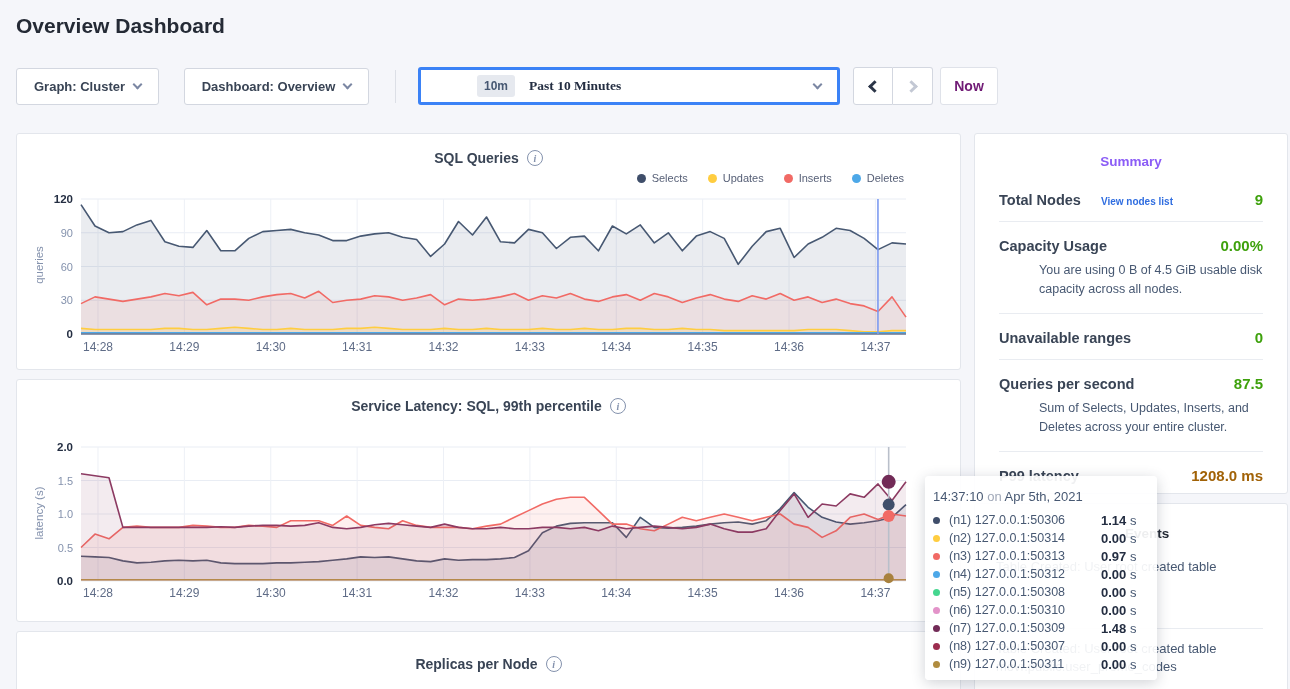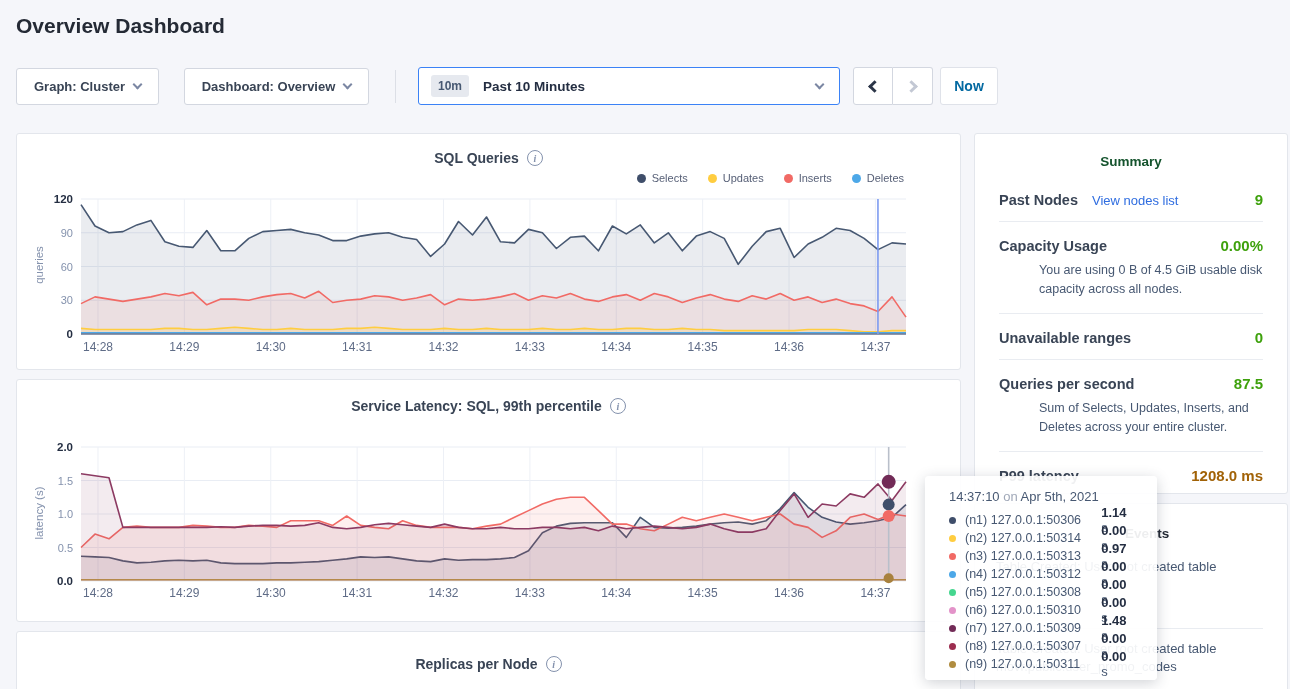--- a/index.html
+++ b/index.html
@@ -10,34 +10,34 @@
   .page-title { position:absolute; left:16px; top:14px; font-size:21px; font-weight:600; color:#242a35; }
 
   
   .toolbar-btn { position:absolute; top:68px; height:37px; background:#fff; border:1px solid #d3d7e0;
     border-radius:3px; display:flex; align-items:center; justify-content:center; gap:9px;
     font-size:13px; font-weight:bold; color:#394455; cursor:pointer; }
   .chev { width:7px; height:7px; border-right:2px solid #7b87a3; border-bottom:2px solid #7b87a3;
     transform:rotate(45deg); margin-top:-4px; }
   .tb-divider { position:absolute; left:395px; top:70px; height:33px; width:1px; background:#dcdfe6; }
   .timerange { position:absolute; left:418px; top:67px; width:422px; height:38px; background:#fff;
-    border:1px solid #3b82f6; border-radius:3px; display:flex; align-items:center; cursor:pointer; }
+    border:3px solid #3b82f6; border-radius:3px; display:flex; align-items:center; cursor:pointer;padding-left:44px; }
   .tr-badge { margin-left:12px; background:#e6e9ef; color:#475872; font-size:12px; font-weight:bold;
     padding:4px 7px; border-radius:3px; }
-  .tr-label { margin-left:14px; font-size:13.5px; font-weight:bold; color:#242e42; }
+  .tr-label { margin-left:14px; font-size:13.5px; font-weight:bold; color:#242e42;font-family:Liberation Serif, serif; }
   .tr-chev { margin-left:auto; margin-right:16px; }
   .arrows { position:absolute; left:853px; top:67px; display:flex; }
   .arrow-btn { width:40px; height:38px; background:#fff; border:1px solid #d3d7e0; display:flex;
     align-items:center; justify-content:center; cursor:pointer; }
   .arrow-btn.left { border-radius:3px 0 0 3px; }
   .arrow-btn.right { border-radius:0 3px 3px 0; border-left:none; cursor:default; }
   .chev-l { width:9px; height:9px; border-left:3px solid #2c3648; border-bottom:3px solid #2c3648; transform:rotate(45deg); margin-left:3px;}
   .chev-r { width:9px; height:9px; border-right:3px solid #c3c8d4; border-top:3px solid #c3c8d4; transform:rotate(45deg); margin-right:3px;}
   .now-btn { position:absolute; left:940px; top:67px; width:58px; height:38px; background:#fff;
-    border:1px solid #dfe2e9; border-radius:3px; color:#0369a1; font-size:14px; font-weight:bold;
+    border:1px solid #dfe2e9; border-radius:3px; color:#701a75; font-size:14px; font-weight:bold;
     display:flex; align-items:center; justify-content:center; }
 
   
   .card { position:absolute; background:#fff; border:1px solid #e3e6ec; border-radius:3px; }
   .card-sql      { left:16px; top:133px; width:945px; height:237px; }
   .card-latency  { left:16px; top:379px; width:945px; height:243px; }
   .card-replicas { left:16px; top:631px; width:945px; height:120px; }
   .card-summary  { left:974px; top:133px; width:314px; height:361px; }
   .card-events   { left:974px; top:503px; width:314px; height:240px; }
 
@@ -49,39 +49,39 @@
   .legend { position:absolute; top:38px; right:56px; display:flex; gap:20px; }
   .legend-item { display:flex; align-items:center; gap:6px; font-size:11px; color:#565f76; cursor:pointer; }
   .legend-dot { width:9px; height:9px; border-radius:50%; }
   .ylab { position:absolute; width:120px; text-align:center; font-size:11.5px; color:#8492ad;
     transform:rotate(-90deg); }
   svg text.ytick { font-family:"Liberation Sans",sans-serif; font-size:11px; fill:#8492ad; }
   svg text.ytick.bold { font-size:11.5px; font-weight:bold; fill:#242e42; }
   svg text.xtick { font-family:"Liberation Sans",sans-serif; font-size:12px; fill:#5f6c87; }
 
   
-  .summary-title { text-align:center; padding-top:20px; font-size:13.5px; font-weight:bold; color:#14532d; }
+  .summary-title { text-align:center; padding-top:20px; font-size:13.5px; font-weight:bold; color:#8b5cf6; }
   .sum-body { padding:0 24px; }
   .sum-row { border-bottom:1px solid #e9ecf1; padding:15px 0 13px; }
   .sum-line { display:flex; align-items:baseline; }
   .sum-label { font-size:14.5px; font-weight:bold; color:#394455; }
-  .sum-link { margin-left:14px; font-size:13px; font-weight:normal; cursor:pointer; }
+  .sum-link { margin-left:20px; font-size:10px; font-weight:bold; cursor:pointer; }
   .sum-value { margin-left:auto; font-size:15px; font-weight:bold; }
   .sum-desc { margin-top:7px; font-size:12.5px; line-height:1.55; color:#475872;margin-left:40px; }
   .sum-row:first-child { padding-top:22px; }
 
   
   .events-title { position:absolute; left:150px; top:22px; font-size:13.5px; font-weight:bold; color:#242a35; }
   .event-line { position:absolute; font-size:13px; color:#475872; white-space:nowrap; }
   .events-divider { position:absolute; left:24px; right:24px; top:124px; height:1px; background:#e9ecf1; }
 
   
   .tooltip { position:absolute; left:925px; top:476px; width:232px; height:204px;
     background:rgba(255,255,255,0.92); border-radius:4px; box-shadow:0 3px 14px rgba(40,50,70,0.22);
-    padding:13px 24px 10px; z-index:10; }
+    padding:13px 8px 10px; z-index:10; }
   .tt-head { font-size:13px; color:#475872; }
   .tt-head .on { color:#a0a8b8; }
   .tt-rows { margin-top:7px; }
   .tt-row { display:flex; align-items:center; height:18px; }
   .tt-dot { width:7px; height:7px; border-radius:50%; margin-right:9px; flex:none; }
   .tt-label { font-size:12.5px; color:#475872; width:152px; }
   .tt-value { font-size:13px; font-weight:bold; color:#242e42; }
   .tt-value .s { font-weight:normal; color:#475872; }
 </style>
 </head>
@@ -239,21 +239,21 @@
       <span class="chart-title">Replicas per Node</span>
       <span class="info-icon">i</span>
     </div>
   </div>
 
   <div class="card card-summary">
     <div class="summary-title">Summary</div>
     <div class="sum-body">
       <div class="sum-row">
         <div class="sum-line">
-          <span class="sum-label">Past Nodes</span>
+          <span class="sum-label">Total Nodes</span>
           <span class="sum-link" style="color: rgb(47, 109, 224);">View nodes list</span>
           <span class="sum-value" style="color: rgb(62, 161, 12);">9</span>
         </div>
       </div>
       <div class="sum-row">
         <div class="sum-line">
           <span class="sum-label">Capacity Usage</span>
           <span class="sum-value" style="color: rgb(62, 161, 12);">0.00%</span>
         </div>
         <div class="sum-desc">You are using 0 B of 4.5 GiB usable disk capacity across all nodes.</div>

